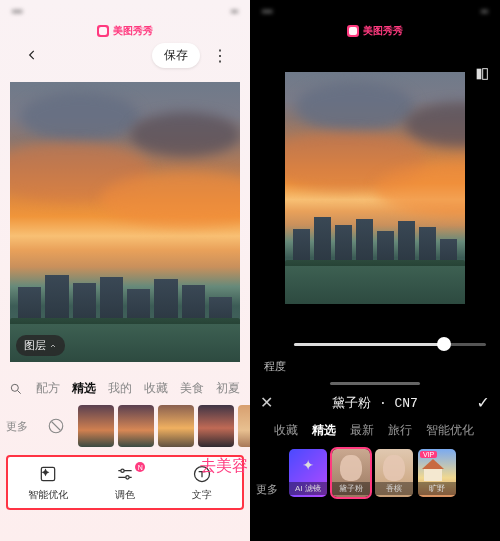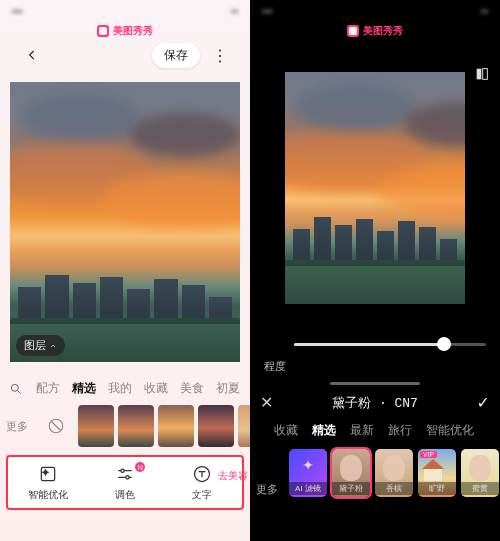--- a/index.html
+++ b/index.html
@@ -58,21 +58,21 @@
   .th2{background:linear-gradient(#5a4050,#d88855 60%,#3a4a42);}
   .th3{background:linear-gradient(#8a6050,#f0b060 55%,#605040);}
   .th4{background:linear-gradient(#403545,#c06a55 55%,#302a30);}
   .th5{background:linear-gradient(#d8a070,#e8c090 60%,#a87858);}
   
   .toolbar { margin:6px 6px; border:2px solid #ff3344; border-radius:4px; display:flex; padding:6px 2px; background:#fff; }
   .tool { flex:1; display:flex; flex-direction:column; align-items:center; gap:3px; font-size:10px; color:#333; position:relative; }
   .tool .ico { width:22px; height:22px; display:flex; align-items:center; justify-content:center; }
   .tool .ico svg { width:20px; height:20px; stroke:#333; fill:none; stroke-width:1.5; }
   .tool .dot { position:absolute; top:-1px; right:18px; width:10px; height:10px; background:#ff3a7f; border-radius:50%; font-size:7px; color:#fff; display:flex; align-items:center; justify-content:center; }
-  .rlabel { position:absolute; right:2px; bottom:58px; font-size:10px; color:#ff3a7f; writing-mode:horizontal-tb; }
+  .rlabel { position:absolute; right:2px; bottom:64px; font-size:16px; color:#ff3a7f; writing-mode:horizontal-tb; }
   
   .vol { position:absolute; right:10px; top:66px; }
   .vol svg{width:16px;height:16px;fill:#ddd;}
   .rcanvas { width:180px; height:232px; margin:32px auto 0; background:#000; position:relative; }
   .slider-row { display:flex; align-items:center; gap:8px; padding:10px 14px 6px; }
   .slider-lbl { font-size:11px; color:#bbb;margin-top:45px; }
   .slider { flex:1; height:3px; background:#555; border-radius:2px; position:relative; }
   .slider .fill{position:absolute;left:0;top:0;bottom:0;width:78%;background:#ddd;border-radius:2px;}
   .slider .knob{position:absolute;left:78%;top:50%;transform:translate(-50%,-50%);width:14px;height:14px;background:#fff;border-radius:50%;}
   .homebar{width:90px;height:3px;background:#666;border-radius:2px;margin:2px auto;}
@@ -285,20 +285,16 @@
         </div>
       <div class="rth t2">
           <div class="face"></div>
           <span class="lb">香槟</span>
         </div>
       <div class="rth t3">
           <span class="badge">VIP</span>
           <div class="house"></div>
           <span class="lb">旷野</span>
         </div>
-      <div class="rth t4">
-          <div class="face"></div>
-          <span class="lb">蜜黄</span>
-        </div>
 
     </div>
   </div>
 </div>
 
 </body></html>

